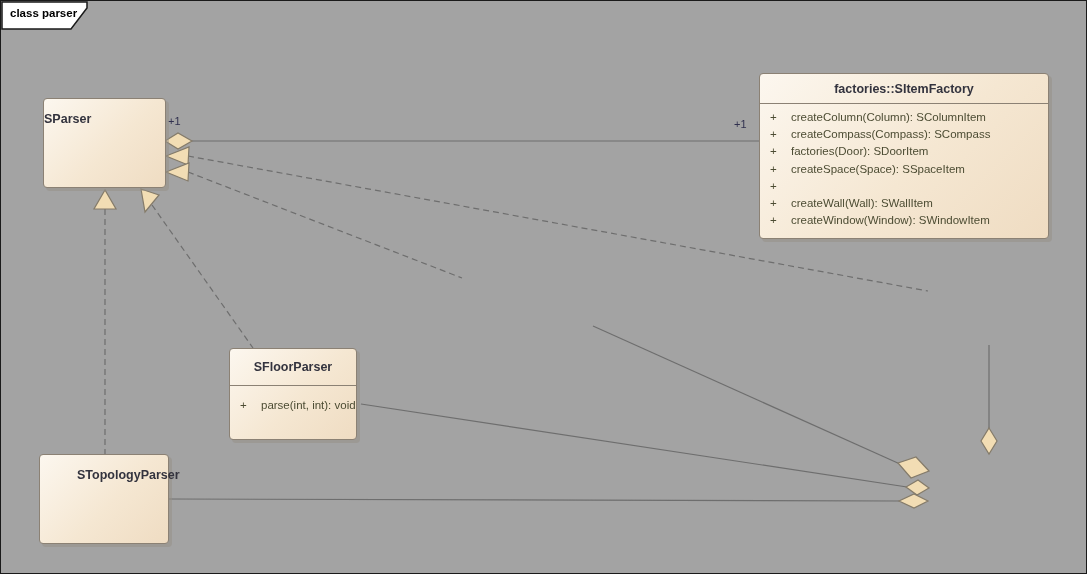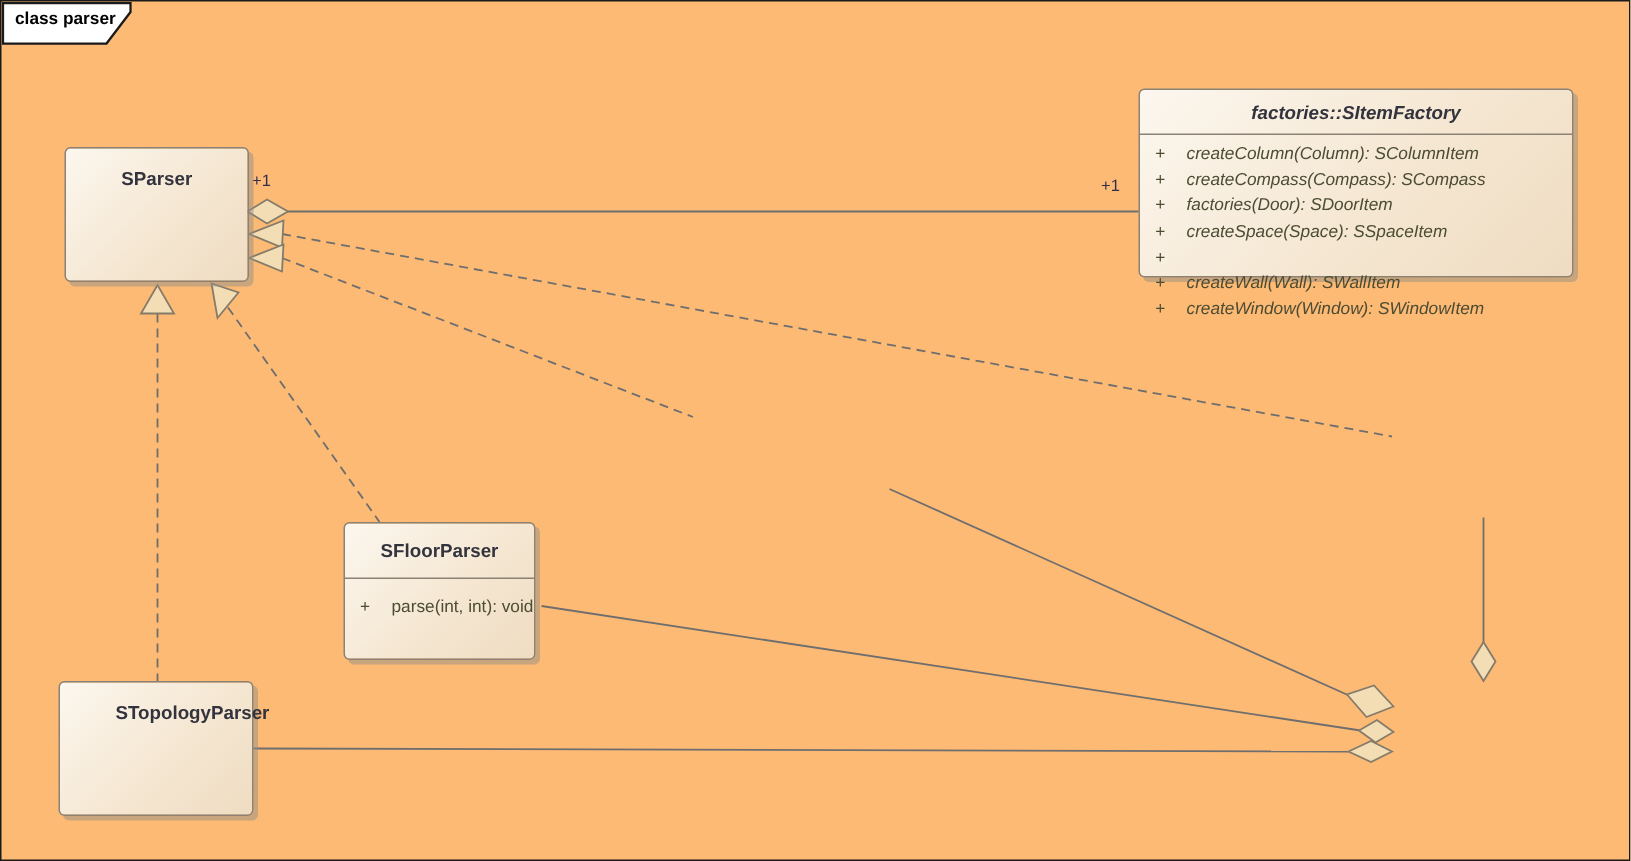--- a/index.html
+++ b/index.html
@@ -1,17 +1,17 @@
 <!DOCTYPE html>
 <html><head>
 <meta charset="utf-8">
 <style>
   html,body{margin:0;padding:0;background:#e8e8e8;}
   .canvas{
-    position:relative;width:1087px;height:574px;background:#fdba74;
+    position:relative;width:1087px;height:574px;background:#a3a3a3;
     border:1px solid #1a1a1a;box-sizing:border-box;overflow:hidden;
     font-family:"Liberation Sans",sans-serif;
   }
   svg.connectors{position:absolute;left:0;top:0;width:1087px;height:574px;}
   .solid-line{stroke:#6e6e6e;stroke-width:1.2;fill:none;}
   .dashed-line{stroke:#6e6e6e;stroke-width:1.2;fill:none;stroke-dasharray:6 4;}
   .shape{fill:#f2ddb4;stroke:#847b6a;stroke-width:1.2;}
   .tab-shape{fill:#ffffff;stroke:#1a1a1a;stroke-width:1.5;}
   .frame-label{
     position:absolute;left:9px;top:6px;font-size:11.5px;font-weight:bold;color:#000;
@@ -19,36 +19,36 @@
   .mult{position:absolute;font-size:11px;color:#30304e;}
   .m-src{left:167px;top:114px;}
   .m-tgt{left:733px;top:117px;}
   .cls{
     position:absolute;box-sizing:border-box;
     border:1.2px solid #8b8174;border-radius:4px;
     background:linear-gradient(135deg,#fcf7ef 0%,#f5e7d2 55%,#efdcc2 100%);
     box-shadow:3px 3px 0 rgba(150,144,133,0.5);
   }
   .cls-name{
-    font-weight:bold;font-size:12.5px;color:#33333e;text-align:center;padding-top:13px;
+    font-weight:bold;font-size:12.5px;color:#33333e;padding-top:13px;
   }
   .cls-title{
     display:flex;align-items:center;justify-content:center;
     border-bottom:1.2px solid #8b8174;
     font-weight:bold;font-size:12.5px;color:#33333e;box-sizing:border-box;
   }
   .title-30{height:30px;}
   .title-37{height:37px;}
   .cls-ops{padding-top:4px;}
   .cls-ops.single{padding-top:10px;}
   .op{display:flex;align-items:center;height:17.3px;font-size:11.5px;color:#4c4c33;white-space:nowrap;}
   .op .vis{width:21px;padding-left:10px;flex:none;}
   
   #cls-sparser        {left:42px; top:97px; width:123px;height:90px;}
-  #cls-sitemfactory   {left:758px;top:58px; width:290px;height:126px;font-style:italic;}
+  #cls-sitemfactory   {left:758px;top:72px; width:290px;height:166px;}
   #cls-szoneparser    {left:461px;top:253px;width:131px;height:84px;}
   #cls-sequipparser   {left:927px;top:254px;width:121px;height:90px;}
   #cls-sfloorparser   {left:228px;top:347px;width:128px;height:92px;}
   #cls-stopologyparser{left:38px; top:453px;width:130px;height:90px;padding-left:37px;}
   #cls-sbigparser     {left:928px;top:453px;width:119px;height:92px;}
 </style>
 </head>
 <body>
 
 <div class="canvas">

